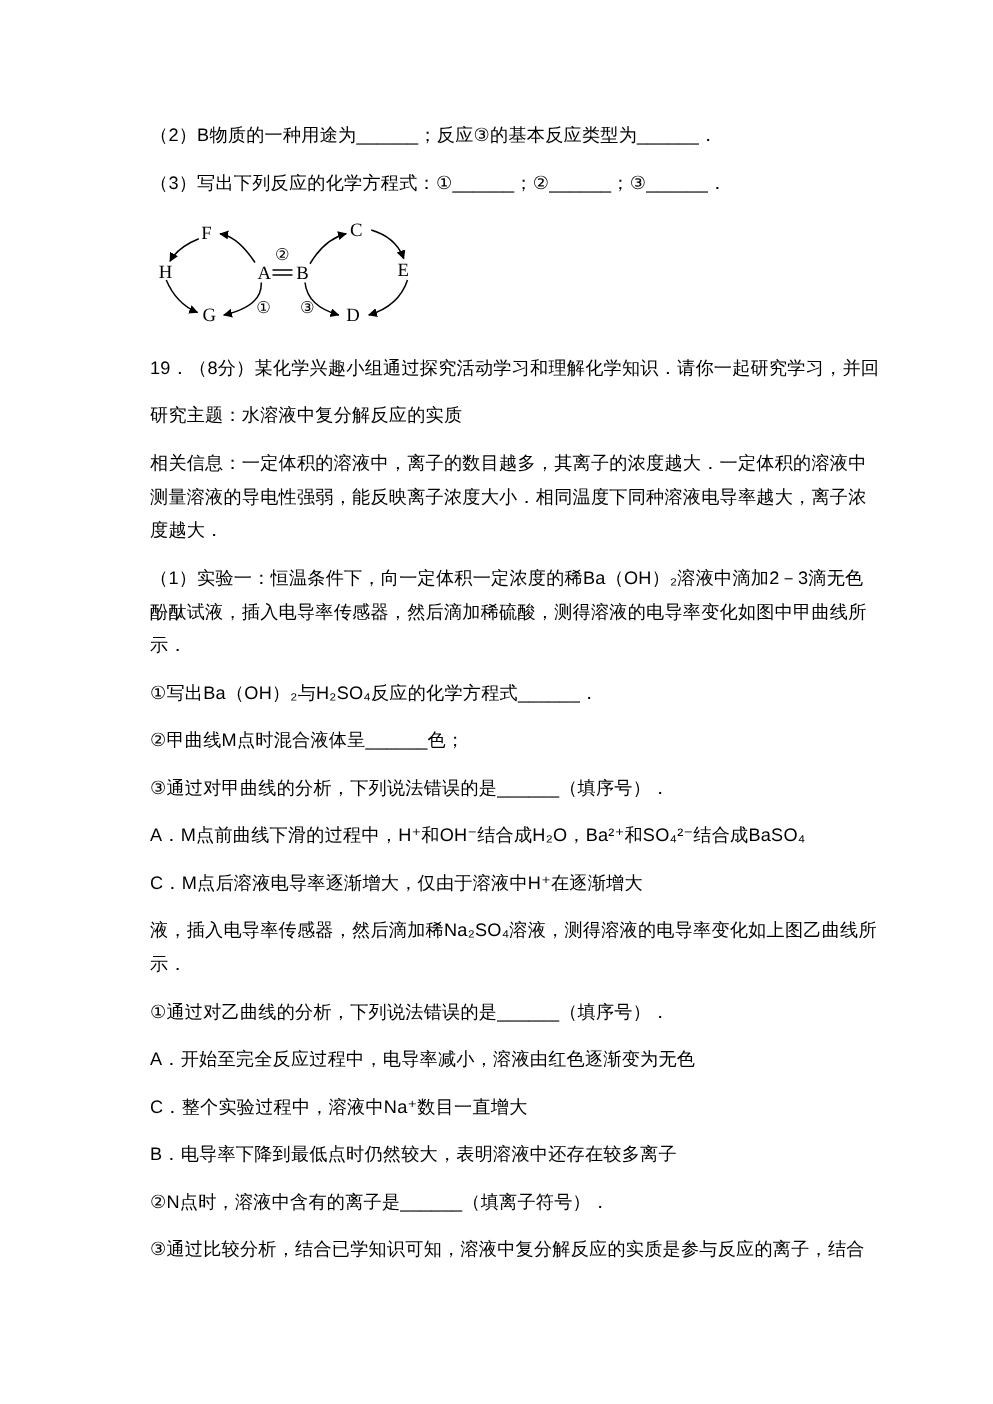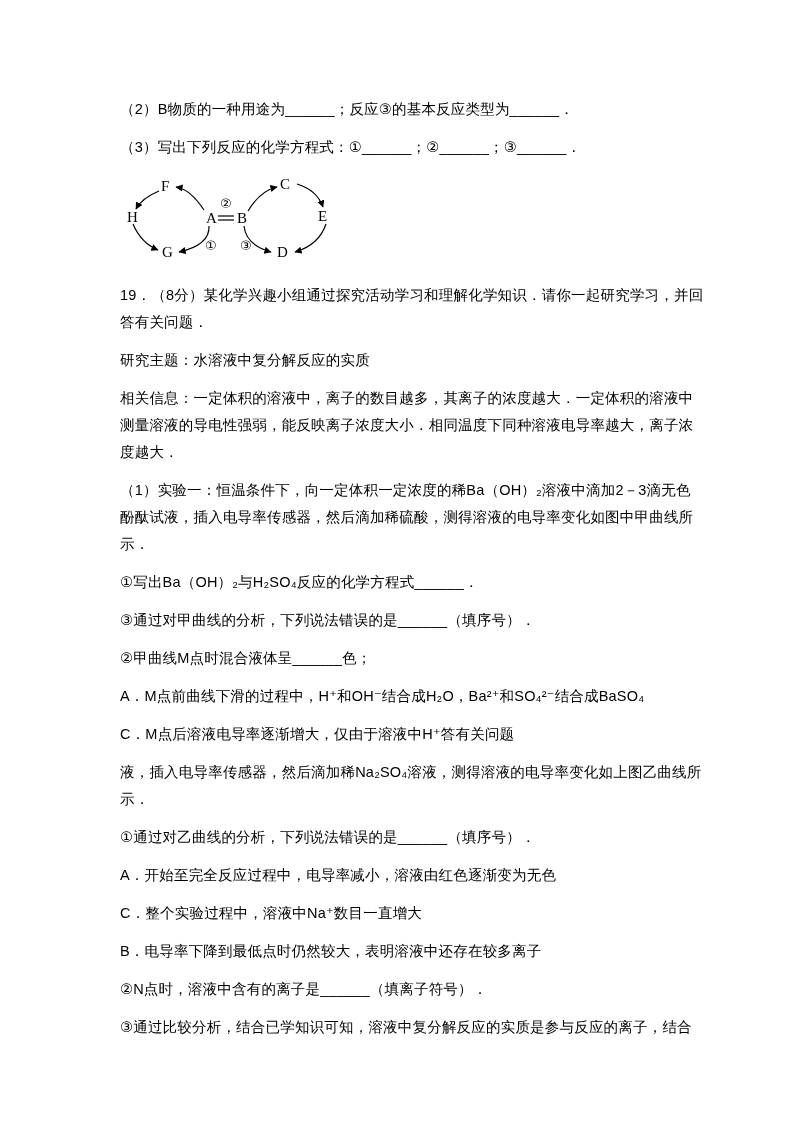--- a/index.html
+++ b/index.html
@@ -100,49 +100,48 @@
 
       <text class="step" x="100" y="36">②</text>
       <text class="step" x="85" y="78">①</text>
       <text class="step" x="120" y="78">③</text>
     </svg>
   </div>
 
   <div id="after-diagram">
       <div class="para">
         <div class="line">19．（8分）某化学兴趣小组通过探究活动学习和理解化学知识．请你一起研究学习，并回</div>
-        <div class="line">答有关问题．</div>
       </div>
       <div class="para">
         <div class="line">研究主题：水溶液中复分解反应的实质</div>
       </div>
       <div class="para">
         <div class="line">相关信息：一定体积的溶液中，离子的数目越多，其离子的浓度越大．一定体积的溶液中</div>
         <div class="line">测量溶液的导电性强弱，能反映离子浓度大小．相同温度下同种溶液电导率越大，离子浓</div>
         <div class="line">度越大．</div>
       </div>
       <div class="para">
         <div class="line">（1）实验一：恒温条件下，向一定体积一定浓度的稀Ba（OH）₂溶液中滴加2－3滴无色</div>
         <div class="line">酚酞试液，插入电导率传感器，然后滴加稀硫酸，测得溶液的电导率变化如图中甲曲线所</div>
         <div class="line">示．</div>
       </div>
       <div class="para">
         <div class="line">①写出Ba（OH）₂与H₂SO₄反应的化学方程式______．</div>
       </div>
       <div class="para">
-        <div class="line">③通过对甲曲线的分析，下列说法错误的是______（填序号）．</div>
+        <div class="line">②甲曲线M点时混合液体呈______色；</div>
       </div>
       <div class="para">
-        <div class="line">②甲曲线M点时混合液体呈______色；</div>
+        <div class="line">③通过对甲曲线的分析，下列说法错误的是______（填序号）．</div>
       </div>
       <div class="para">
         <div class="line">A．M点前曲线下滑的过程中，H⁺和OH⁻结合成H₂O，Ba²⁺和SO₄²⁻结合成BaSO₄</div>
       </div>
       <div class="para">
-        <div class="line">C．M点后溶液电导率逐渐增大，仅由于溶液中H⁺答有关问题</div>
+        <div class="line">C．M点后溶液电导率逐渐增大，仅由于溶液中H⁺在逐渐增大</div>
       </div>
       <div class="para">
         <div class="line">液，插入电导率传感器，然后滴加稀Na₂SO₄溶液，测得溶液的电导率变化如上图乙曲线所</div>
         <div class="line">示．</div>
       </div>
       <div class="para">
         <div class="line">①通过对乙曲线的分析，下列说法错误的是______（填序号）．</div>
       </div>
       <div class="para">
         <div class="line">A．开始至完全反应过程中，电导率减小，溶液由红色逐渐变为无色</div>

